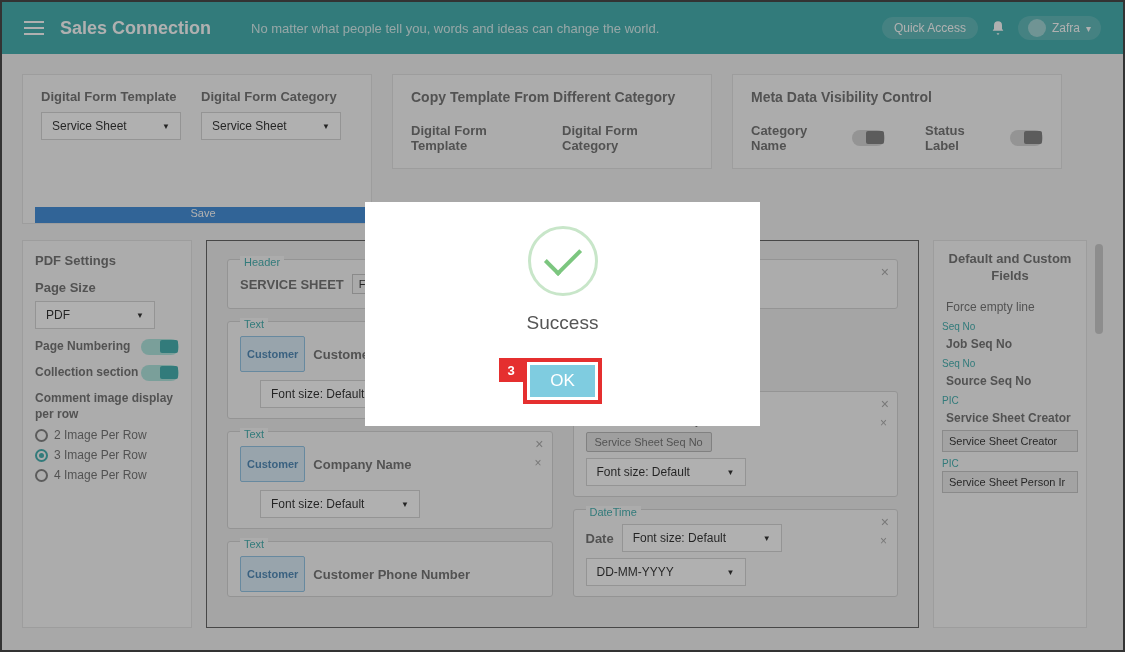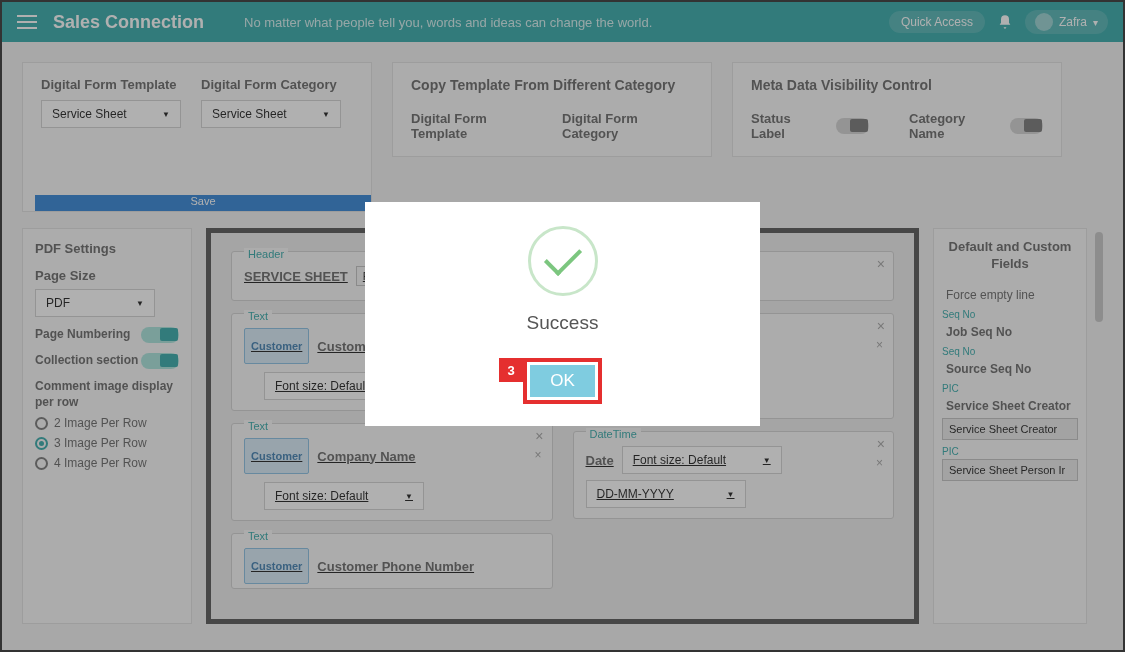--- a/index.html
+++ b/index.html
@@ -1,19 +1,19 @@
 <!DOCTYPE html>
 <html><head>
 <meta charset="utf-8">
 <style>
   * { box-sizing: border-box; margin: 0; padding: 0; font-family: Arial, sans-serif; }
   body { background: #f0f0f0; position: relative; width: 1125px; height: 652px; overflow: hidden; border: 2px solid #333; }
   
   
-  .app-header { background: #1a9e9e; height: 40px; display: flex; align-items: center; padding: 0 15px; color: #fff; }
+  .app-header { background: #1a9e9e; height: 52px; display: flex; align-items: center; padding: 0 22px; color: #fff; }
   .hamburger { width: 20px; height: 14px; display: flex; flex-direction: column; justify-content: space-between; margin-right: 16px; cursor: pointer; }
   .hamburger span { display: block; height: 2px; background: #fff; }
   .app-title { font-size: 18px; font-weight: bold; margin-right: 40px; }
   .header-tagline { font-size: 13px; color: #d0eeee; flex: 1; }
   .quick-access { background: rgba(255,255,255,0.15); padding: 4px 12px; border-radius: 12px; font-size: 12px; margin-right: 12px; cursor: pointer; }
   .bell-icon { width: 16px; height: 16px; margin-right: 12px; cursor: pointer; }
   .user-block { display: flex; align-items: center; background: rgba(255,255,255,0.15); padding: 3px 10px; border-radius: 14px; font-size: 12px; cursor: pointer; }
   .avatar { width: 18px; height: 18px; border-radius: 50%; background: rgba(255,255,255,0.4); margin-right: 6px; }
   .chevron { margin-left: 6px; font-size: 10px; }
   
@@ -48,31 +48,31 @@
   .pdf-settings .section-title { font-size: 13px; font-weight: bold; color: #555; margin-bottom: 12px; }
   .pdf-label { font-size: 13px; font-weight: bold; color: #555; margin-bottom: 6px; }
   .pdf-row { display: flex; justify-content: space-between; align-items: center; margin: 10px 0; }
   .pdf-row-label { font-size: 12px; color: #555; font-weight: bold; line-height: 1.3; }
   .radio-group { margin-top: 6px; }
   .radio-item { display: flex; align-items: center; gap: 6px; margin: 6px 0; font-size: 12px; color: #555; cursor: pointer; }
   .radio { width: 13px; height: 13px; border: 2px solid #666; border-radius: 50%; display: inline-block; position: relative; }
   .radio.checked { border-color: #1a9e9e; }
   .radio.checked::after { content: ''; position: absolute; top: 2px; left: 2px; width: 5px; height: 5px; background: #1a9e9e; border-radius: 50%; }
   
-  .builder-area { flex: 1; background: #ececec; border: 5px solid #404040; padding: 18px 20px; text-decoration: underline; }
+  .builder-area { flex: 1; background: #ececec; border: 1px solid #404040; padding: 18px 20px; }
   .field-card { background: #f7f7f7; border: 1px solid #ccc; border-radius: 3px; padding: 0 12px 10px 12px; margin-bottom: 12px; position: relative; }
   .field-card-legend { display: inline-block; background: #f7f7f7; padding: 0 4px; font-size: 11px; color: #1a9e9e; position: relative; top: -8px; }
   .card-close { position: absolute; top: 4px; right: 8px; font-size: 14px; color: #999; cursor: pointer; }
   .card-content { display: flex; align-items: center; gap: 8px; margin-top: -4px; }
   .chip { background: #d4e9f7; border: 1px solid #7ab8e0; color: #2970a8; font-size: 11px; padding: 11px 6px; border-radius: 2px; font-weight: bold; }
   .chip-gray { background: #e0e0e0; border: 1px solid #aaa; color: #555; font-size: 11px; padding: 3px 8px; border-radius: 2px; }
   .card-label { font-size: 13px; font-weight: bold; color: #555; }
   .card-close-inner { position: absolute; top: 24px; right: 10px; font-size: 12px; color: #999; cursor: pointer; }
   .font-dropdown { margin-top: 8px; margin-left: 20px; }
-  .two-col { display: flex; gap: 20px; }
+  .two-col { display: flex; gap: 20px; align-items: flex-end; }
   .two-col > div { flex: 1; }
   .white-input { background: #f4f4f4; border: 1px solid #bbb; padding: 3px 6px; font-size: 11px; cursor: text; }
   
   .right-sidebar { width: 170px; display: flex; gap: 8px; }
   .sidebar-panel { flex: 1; background: #f7f7f7; border: 1px solid #ddd; padding: 10px 8px; }
   .sidebar-title { font-size: 13px; font-weight: bold; color: #555; text-align: center; margin-bottom: 12px; line-height: 1.3; }
   .sidebar-item { font-size: 12px; color: #555; padding: 3px 4px; margin: 2px 0; cursor: pointer; }
   .sidebar-tag { font-size: 10px; color: #1a9e9e; margin-top: 4px; }
   .sidebar-btn { background: #e8e8e8; border: 1px solid #bbb; font-size: 11px; padding: 4px 6px; margin: 2px 0 6px; cursor: pointer; white-space: nowrap; overflow: hidden; }
   .scroller { width: 8px; background: #c0c0c0; border-radius: 4px; margin-top: 4px; height: 90px; }
@@ -137,25 +137,25 @@
       <div class="field-row">
         <div class="field-label" style="flex:1">Digital Form Template</div>
         <div class="field-label" style="flex:1">Digital Form Category</div>
       </div>
     </div>
 
     <div class="panel meta-data">
       <div class="panel-title">Meta Data Visibility Control</div>
       <div class="toggle-row">
         <div style="display:flex;align-items:center;gap:18px">
+          <div class="toggle-label">Category Name</div>
+          <div class="toggle"></div>
+        </div>
+        <div style="display:flex;align-items:center;gap:18px">
           <div class="toggle-label">Status Label</div>
-          <div class="toggle"></div>
-        </div>
-        <div style="display:flex;align-items:center;gap:18px">
-          <div class="toggle-label">Category Name</div>
           <div class="toggle"></div>
         </div>
       </div>
     </div>
   </div>
 
   <div class="lower-row">
     <div class="pdf-settings">
       <div class="section-title">PDF Settings</div>
       <div class="pdf-label">Page Size</div>

